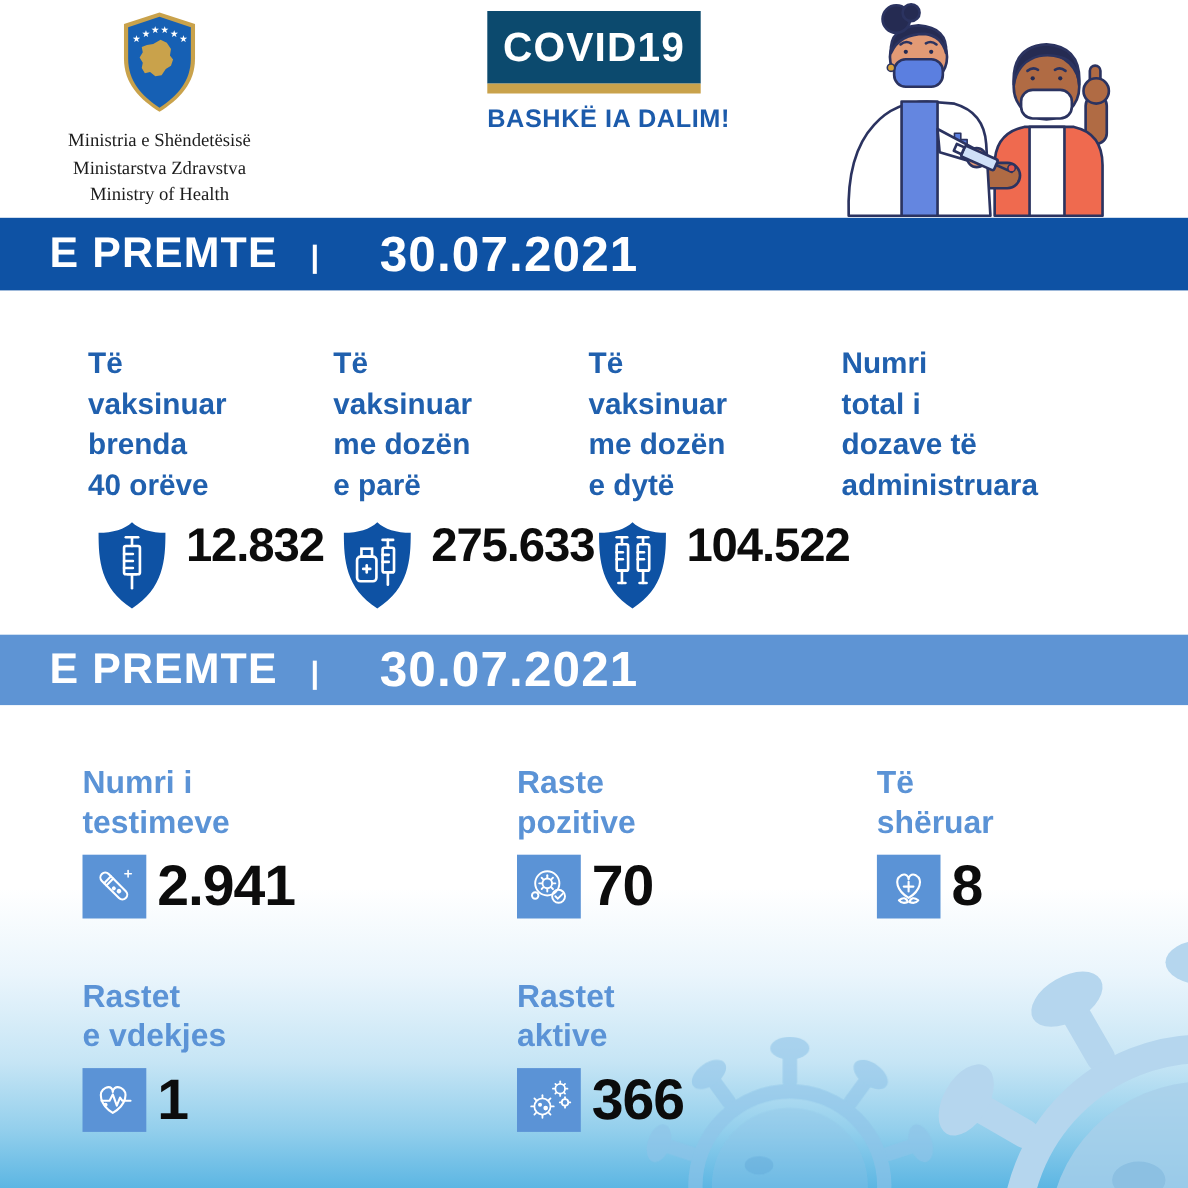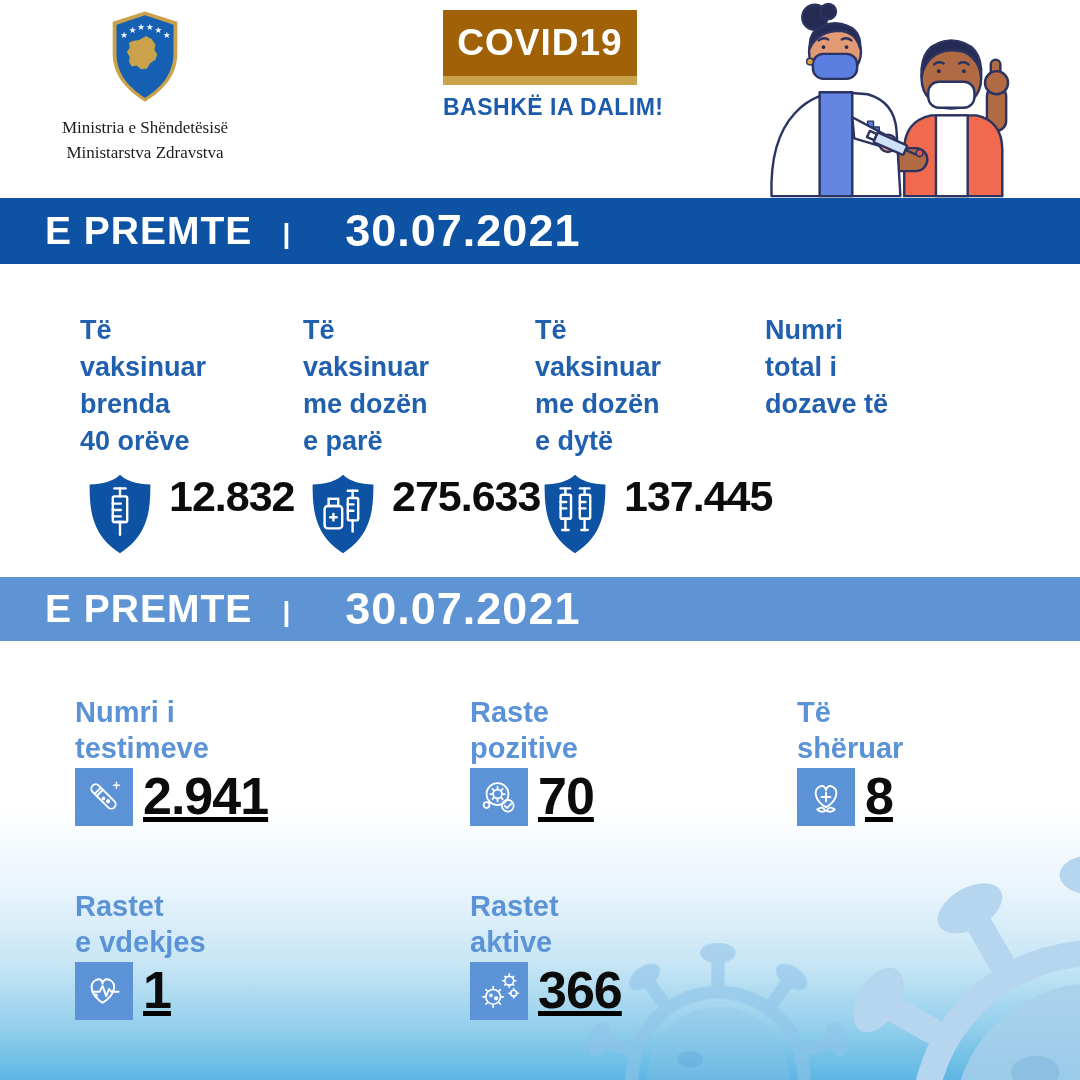--- a/index.html
+++ b/index.html
@@ -15,21 +15,21 @@
   
   .virus{position:absolute;pointer-events:none;}
   .virus-large{width:560px;height:560px;left:815px;top:845px;}
   .virus-medium{width:280px;height:280px;left:578px;top:938px;opacity:.75;}
 
   
   .logo-block{position:absolute;left:30px;top:8px;width:230px;text-align:center;}
   .logo-block svg{display:block;margin:0 auto;}
   .ministry-names{margin-top:10px;font-family:"Liberation Serif", serif;font-size:17px;line-height:1.45;color:#1c1c1c;}
   .covid-block{position:absolute;left:443px;top:10px;width:194px;text-align:center;}
-  .covid-box{background:#a16207;height:66px;display:flex;align-items:center;justify-content:center;}
+  .covid-box{background:#0c4a6e;height:66px;display:flex;align-items:center;justify-content:center;}
   .covid-box span{color:#ffffff;font-size:37px;font-weight:800;letter-spacing:1px;}
   .gold-bar{height:9px;background:#c9a24b;}
   .covid-tagline{margin-top:9px;color:#1c5bab;font-size:23px;font-weight:800;letter-spacing:.5px;white-space:nowrap;}
   .illustration{position:absolute;left:760px;top:0;width:250px;height:200px;overflow:hidden;}
 
   
   .banner{position:absolute;left:0;width:1080px;display:flex;align-items:center;color:#fff;z-index:3;}
   .banner-dark{top:198px;height:66px;background:#0e52a4;}
   .banner-light{top:577px;height:64px;background:#5e94d4;}
   .banner .day{font-size:39px;font-weight:800;letter-spacing:1px;margin-left:45px;}
@@ -43,21 +43,21 @@
   .vax-label div.b{font-weight:800;}
   .vax-row{display:flex;margin-top:12px;width:max-content;}
   .vax-row svg{display:block;}
   .vax-value{font-size:43px;font-weight:800;color:#0c0c0c;margin-left:9px;letter-spacing:-1px;white-space:nowrap;}
 
   
   .case-stat{position:absolute;width:330px;z-index:2;}
   .case-r1{top:694px;} .case-r2{top:888px;}
   .case-col1{left:75px;} .case-col2{left:470px;} .case-col3{left:797px;}
   .case-label div{font-size:29px;font-weight:800;color:#5b93d6;line-height:36px;white-space:nowrap;}
-  .case-row{display:flex;align-items:flex-end;width:max-content;text-decoration:underline;}
+  .case-row{display:flex;align-items:center;margin-top:10px;width:max-content;}
   .case-icon{width:58px;height:58px;background:#5b93d6;display:flex;align-items:center;justify-content:center;flex:0 0 auto;}
   .case-value{font-size:52px;font-weight:800;color:#0c0c0c;margin-left:10px;letter-spacing:-1px;}
 </style>
 </head>
 <body>
 
 <div class="canvas">
 
   <div class="bg-grad"></div>
 
@@ -189,20 +189,21 @@
           <text x="27" y="25">★</text>
           <text x="36" y="22">★</text>
         <text x="45" y="22">★</text>
           <text x="54" y="25">★</text>
           <text x="63" y="30">★</text>
       </g>
     </svg>
     <div class="ministry-names">
       <div>Ministria e Shëndetësisë</div>
       <div>Ministarstva Zdravstva</div>
+      <div>Ministry of Health</div>
     </div>
   </div>
 
   <div class="covid-block">
     <div class="covid-box">
       <span>COVID19</span>
     </div>
     <div class="gold-bar"></div>
     <div class="covid-tagline">BASHKË IA DALIM!</div>
   </div>
@@ -334,29 +335,30 @@
           <line x1="62" y1="20" x2="62" y2="28"></line>
             <line x1="56" y1="20" x2="68" y2="20"></line>
           <rect x="56" y="28" width="13" height="30" rx="2"></rect>
           <line x1="56" y1="37" x2="63" y2="37"></line>
             <line x1="56" y1="45" x2="63" y2="45"></line>
           <line x1="58" y1="58" x2="66" y2="58"></line>
             <line x1="62" y1="58" x2="62" y2="72"></line>
             <line x1="58" y1="72" x2="66" y2="72"></line>
         </g>
       </svg>
-      <span class="vax-value">137.445</span>
+      <span class="vax-value">104.522</span>
     </div>
   </div>
 
   <div class="vax-stat vax-c4">
     <div class="vax-label">
       <div>Numri</div>
       <div>total i</div>
       <div class="b">dozave të</div>
+      <div class="b">administruara</div>
     </div>
   </div>
 
   <div class="banner banner-light">
     <span class="day">E PREMTE</span>
     <span class="sep">|</span>
     <span class="date">30.07.2021</span>
   </div>
 
   <div class="case-stat case-r1 case-col1">

